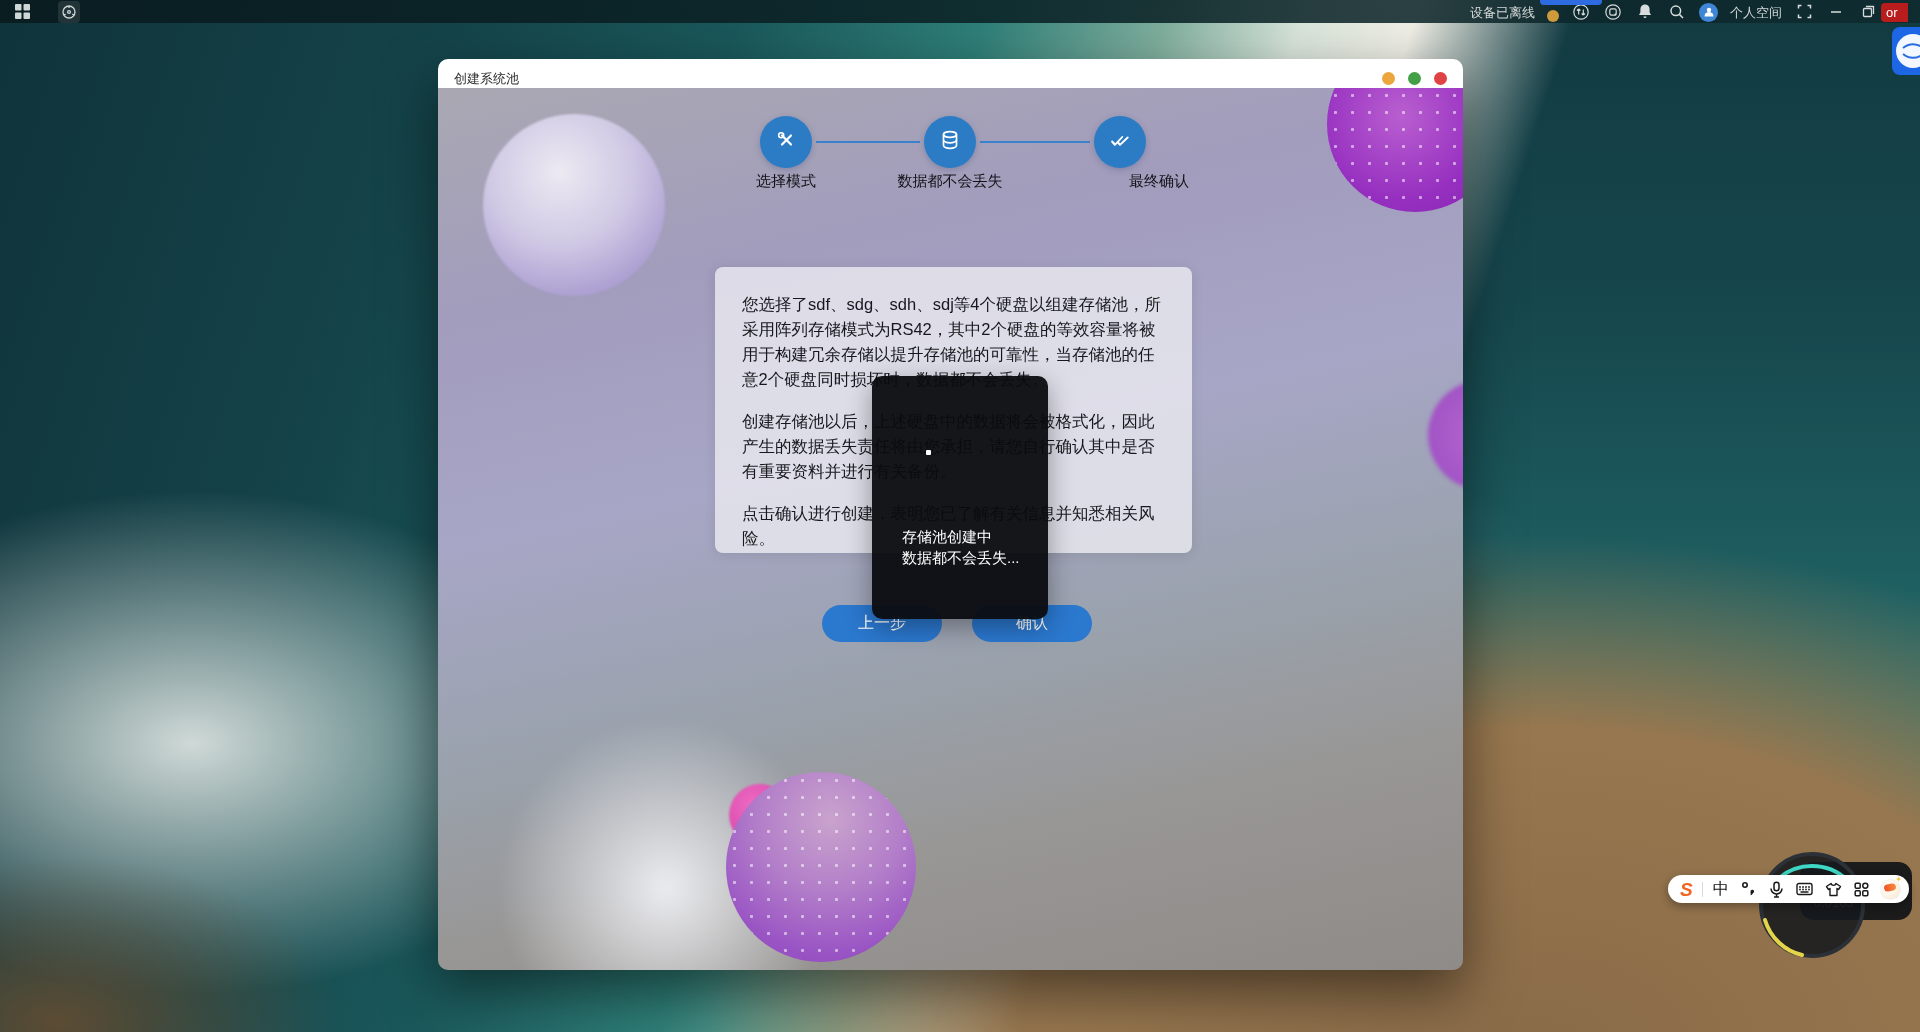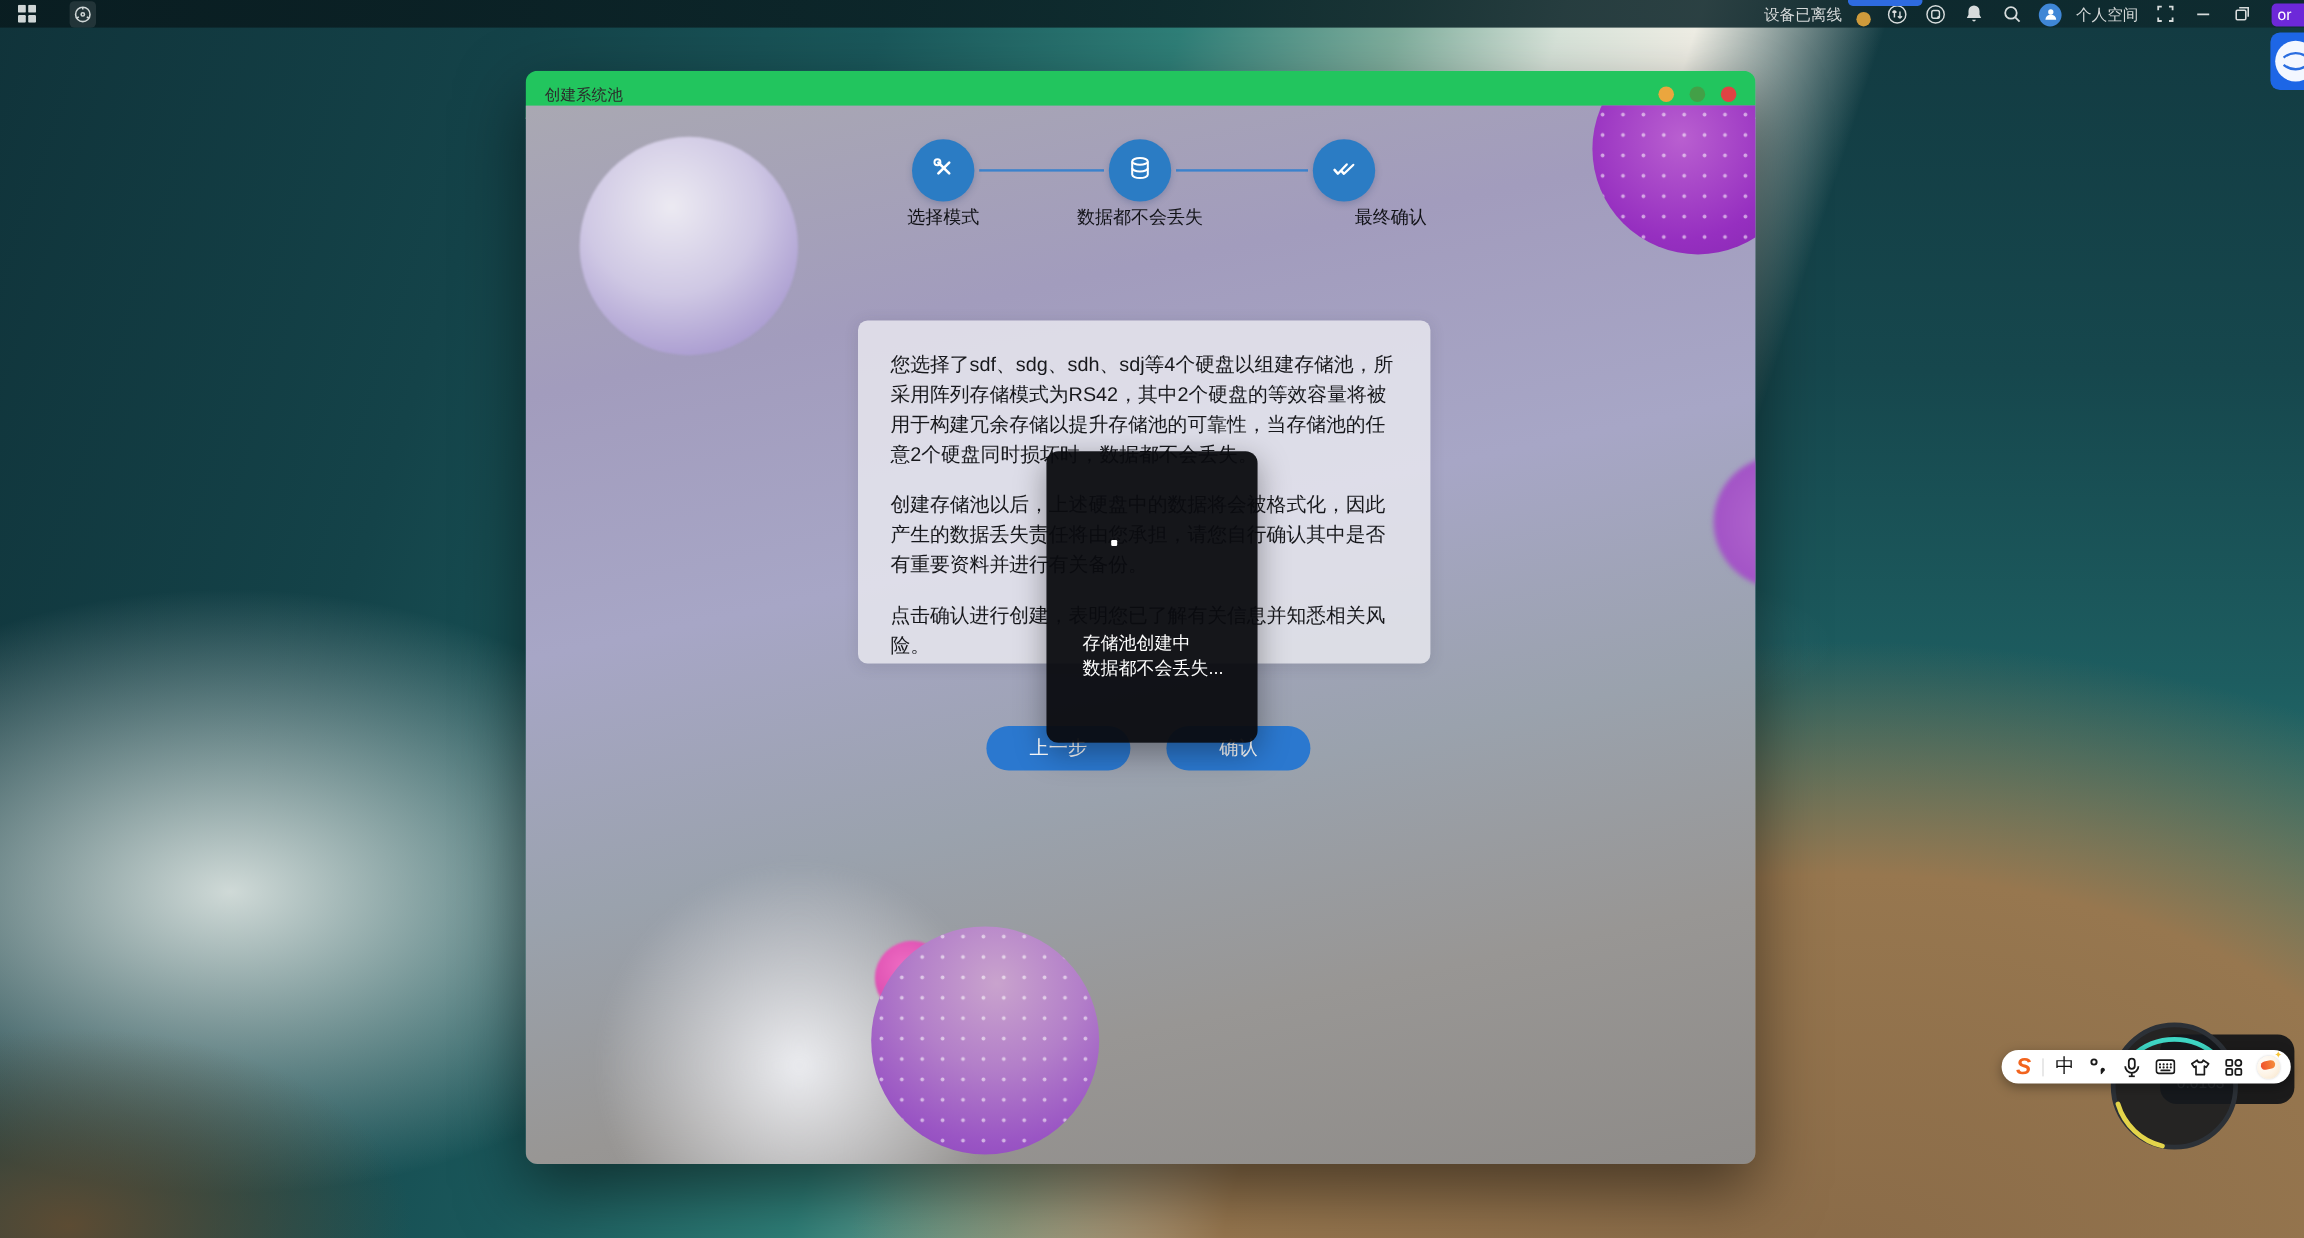--- a/index.html
+++ b/index.html
@@ -29,40 +29,40 @@
   .tb-left{ display:flex; align-items:center; gap:26px; margin-left:12px; }
   .tb-right{ margin-left:auto; display:flex; align-items:flex-end; gap:12px; margin-right:10px; }
   .tb-icon{ display:flex; align-items:center; justify-content:center; width:20px; height:20px; }
   .tb-icon svg{ display:block; }
   .tb-hover{ background:rgba(255,255,255,.10); border-radius:4px; width:22px; height:22px; }
   .tb-text{ font-size:13px; color:#d5d9d9; white-space:nowrap; }
   .status-dot{ width:12px; height:12px; border-radius:50%; background:#cf9a3b; }
   .avatar{ width:19px; height:19px; border-radius:50%; background:#3f86d6; display:flex; align-items:center; justify-content:center; }
   
   .assist-tab{
-    position:absolute; right:0; top:3px; width:27px; height:19px; z-index:60;
-    background:#6d28d9; border-radius:4px 0 0 4px; color:#fff; font-size:13px;
+    position:absolute; right:12px; top:3px; width:27px; height:19px; z-index:60;
+    background:#b91c1c; border-radius:4px 0 0 4px; color:#fff; font-size:13px;
     display:flex; align-items:center; padding-left:5px; overflow:hidden;
   }
   .assist-ball{
     position:absolute; right:0; top:27px; width:28px; height:48px; z-index:60;
     background:#1d66e6; border-radius:8px 0 0 8px; overflow:hidden;
   }
   .assist-circle{
     position:absolute; left:4px; top:7px; width:34px; height:34px; border-radius:50%;
     background:#f3f7ff; display:flex; align-items:center; justify-content:center;
   }
   .top-sliver{ position:absolute; left:1540px; top:0; width:62px; height:5px; background:#2e6be0; border-radius:0 0 4px 4px; z-index:55; }
   
   .window{
     position:absolute; left:438px; top:59px; width:1025px; height:911px; z-index:10;
     border-radius:10px; overflow:hidden; box-shadow:0 22px 55px rgba(0,0,0,.5);
   }
   .titlebar{
-    height:40px; background:#22c55e; border-bottom:1px solid #e0e0e2;
+    height:40px; background:#ffffff; border-bottom:1px solid #e0e0e2;
     display:flex; align-items:center; padding:0 16px;
   }
   .titlebar .title{ font-size:13px; color:#2b2b2b; }
   .traffic{ margin-left:auto; display:flex; gap:13px; }
   .tl-dot{ width:13px; height:13px; border-radius:50%; }
   .tl-yellow{ background:#eba63e; } .tl-green{ background:#43a047; } .tl-red{ background:#e04343; }
   .content{
     position:absolute; top:29px; left:0; right:0; bottom:0; overflow:hidden;
     background:linear-gradient(168deg,#a9a8b2 0%,#a29cbd 22%,#a7a6c6 42%,#9aa2ad 62%,#989694 80%,#8e8b88 100%);
   }

